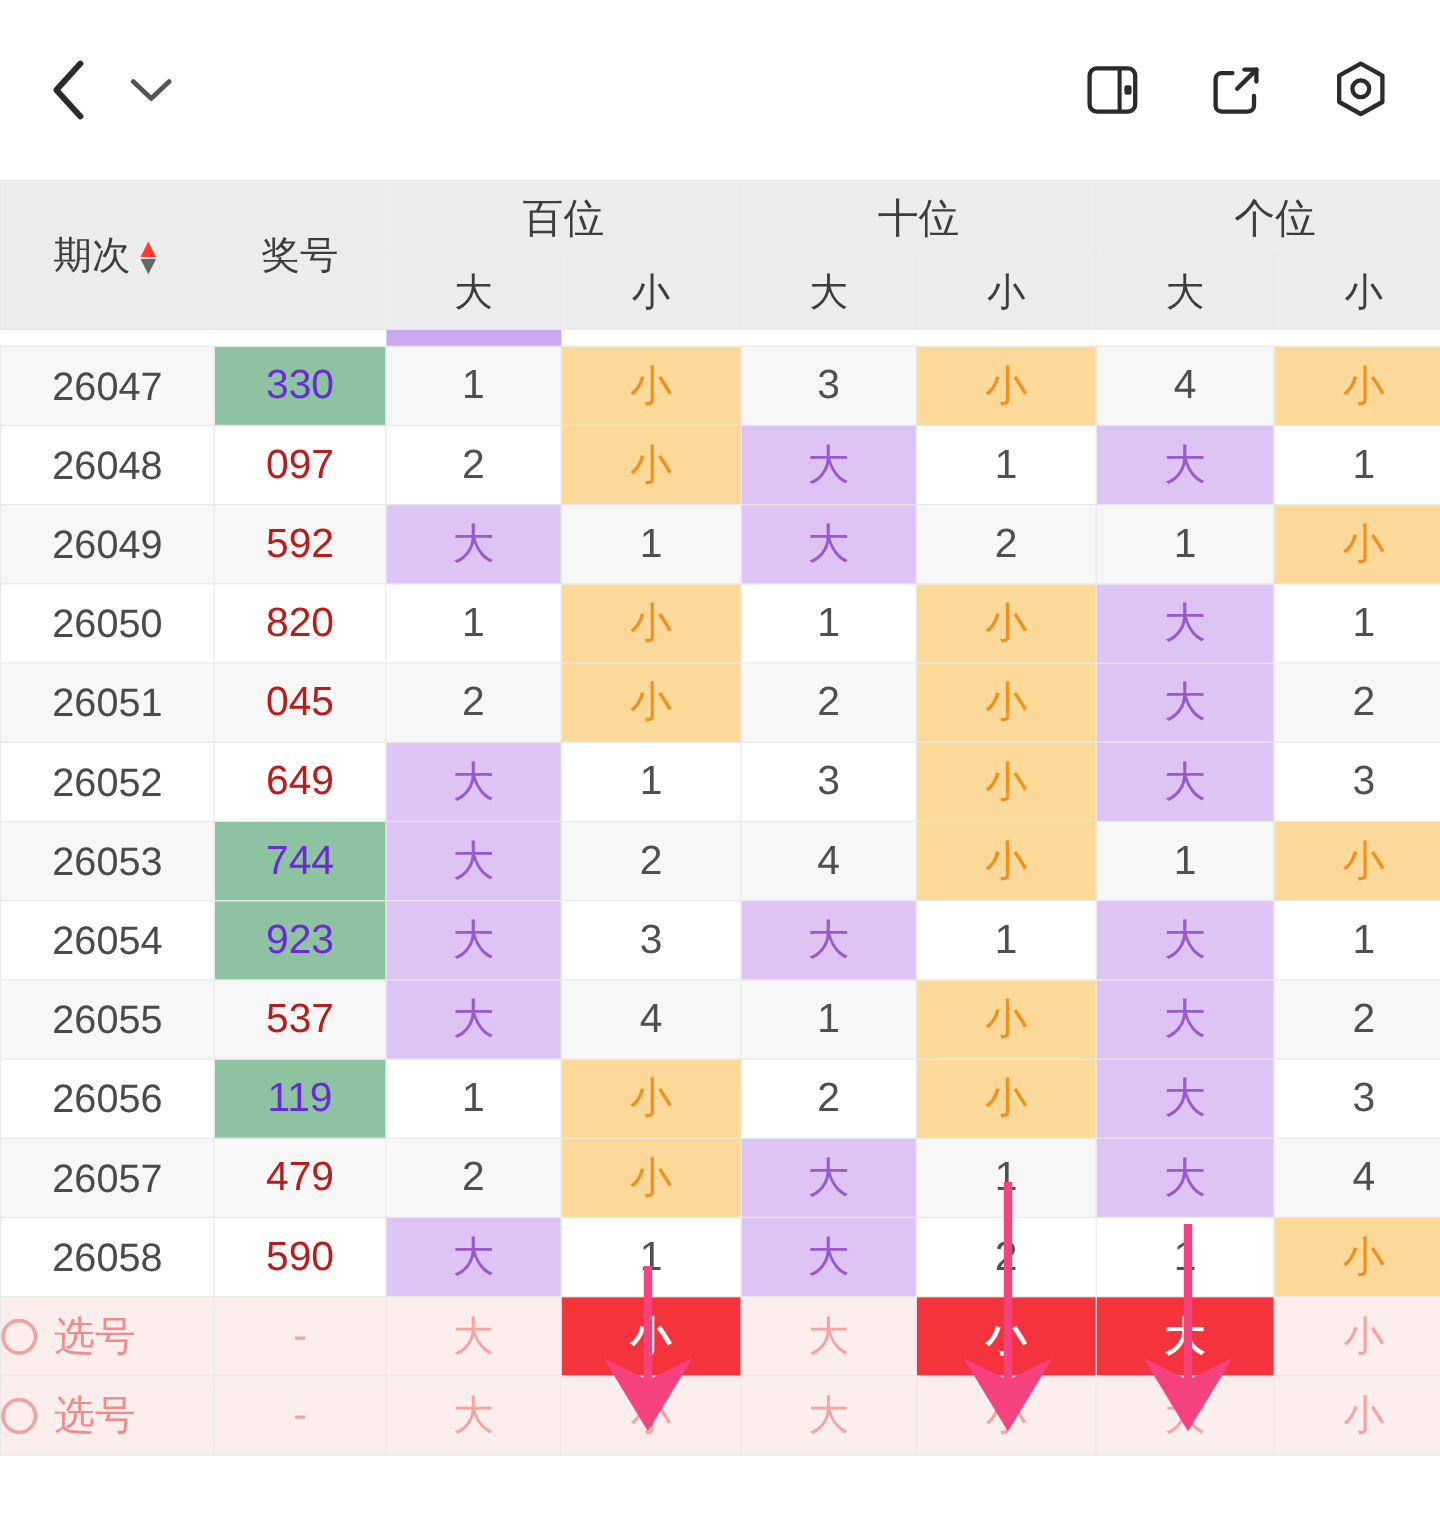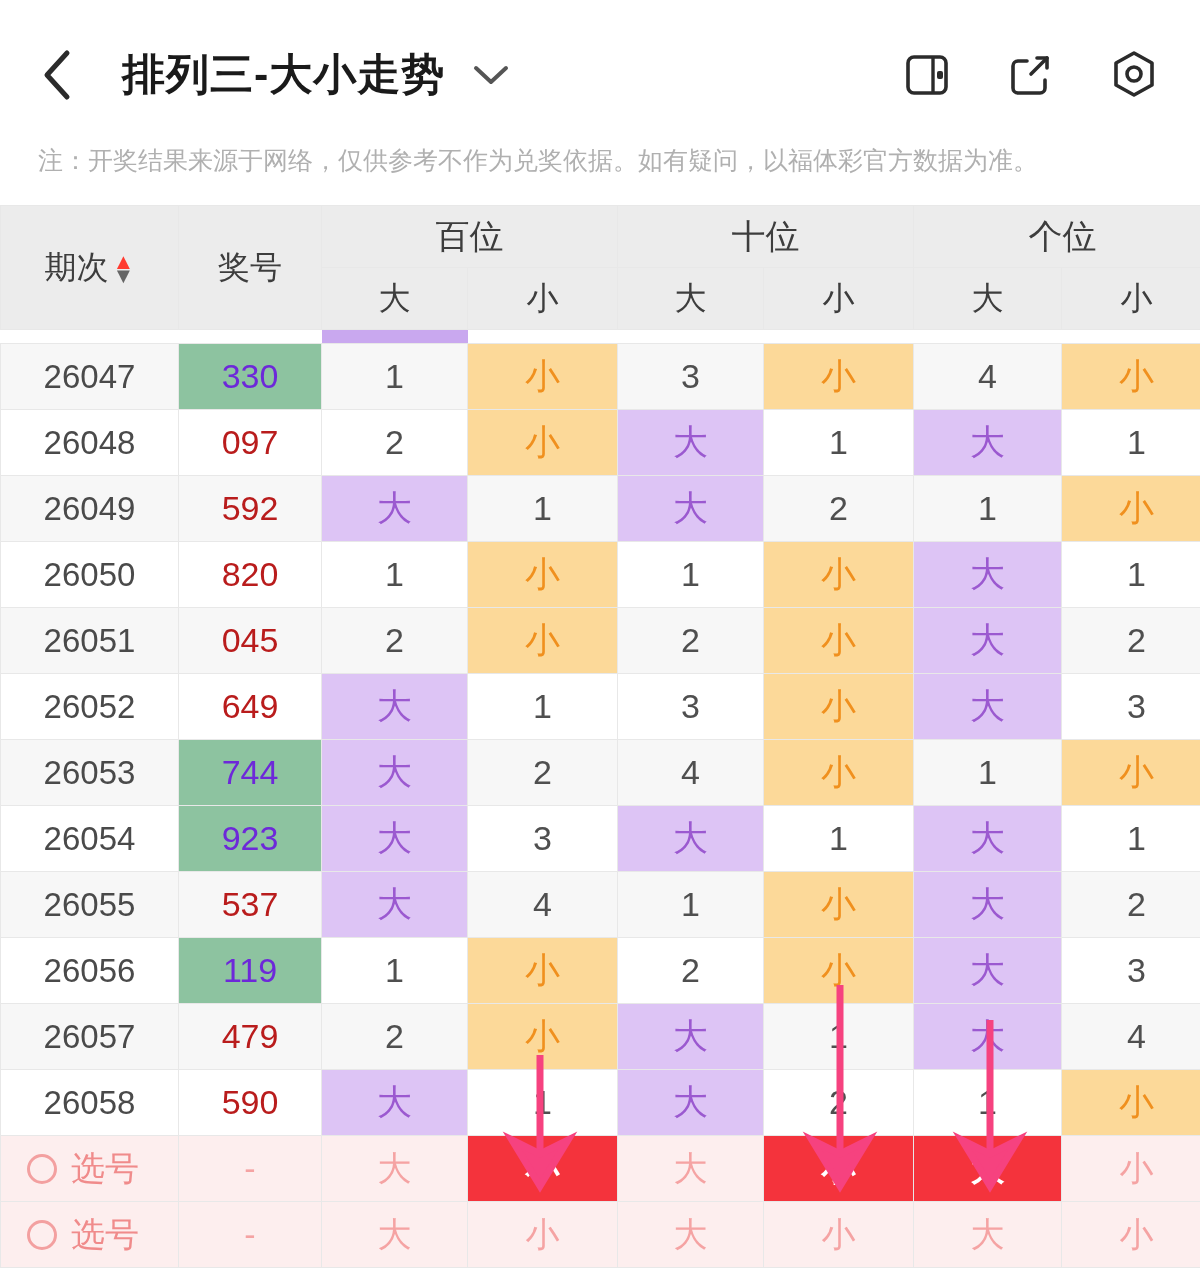--- a/index.html
+++ b/index.html
@@ -134,21 +134,20 @@
 
   
   tr.sel td {
     background: #fdeeee !important;
     height: 66px;
     font-size: 34px;
     color: #f5a3a3;
   }
   tr.sel td.pick {
     text-align: left;
-    padding-left: 26px;
     color: #f08b8b;
     font-size: 34px;
     white-space: nowrap;
   }
   .circle {
     display: inline-block;
     width: 30px; height: 30px;
     border: 3px solid #f3a0a0;
     border-radius: 50%;
     vertical-align: -4px;
@@ -173,21 +172,20 @@
 <body>
 
 <div class="wrap">
 
   <div class="header">
     <div class="back-icon">
       <svg width="40" height="56" viewBox="0 0 40 56" aria-hidden="true">
         <path d="M30 6 L10 28 L30 50" fill="none" stroke="currentColor" stroke-width="5" stroke-linecap="round" stroke-linejoin="round"></path>
       </svg>
     </div>
-    <div class="title">排列三-大小走势</div>
     <div class="chev-down">
       <svg width="40" height="26" viewBox="0 0 40 26" aria-hidden="true">
         <path d="M5 6 L20 20 L35 6" fill="none" stroke="currentColor" stroke-width="4" stroke-linecap="round" stroke-linejoin="round"></path>
       </svg>
     </div>
 
     <div class="header-right">
       <div class="hicon">
         <svg width="50" height="50" viewBox="0 0 50 50" aria-hidden="true">
           <rect x="6" y="7" width="38" height="36" rx="6" fill="none" stroke="currentColor" stroke-width="3.6"></rect>
@@ -204,21 +202,20 @@
       </div>
       <div class="hicon">
         <svg width="52" height="52" viewBox="0 0 52 52" aria-hidden="true">
           <path d="M26 4 L44 14 V36 L26 46 L8 36 V14 Z" fill="none" stroke="currentColor" stroke-width="3.6" stroke-linejoin="round"></path>
           <circle cx="26" cy="25" r="7" fill="none" stroke="currentColor" stroke-width="3.6"></circle>
         </svg>
       </div>
     </div>
   </div>
 
-  <div class="note">注：开奖结果来源于网络，仅供参考不作为兑奖依据。如有疑问，以福体彩官方数据为准。</div>
 
   <table class="trend">
     <colgroup>
       <col class="c-issue">
         <col class="c-num">
       <col class="c-cell">
         <col class="c-cell2">
       <col class="c-cell">
         <col class="c-cell2">
       <col class="c-cell3">

